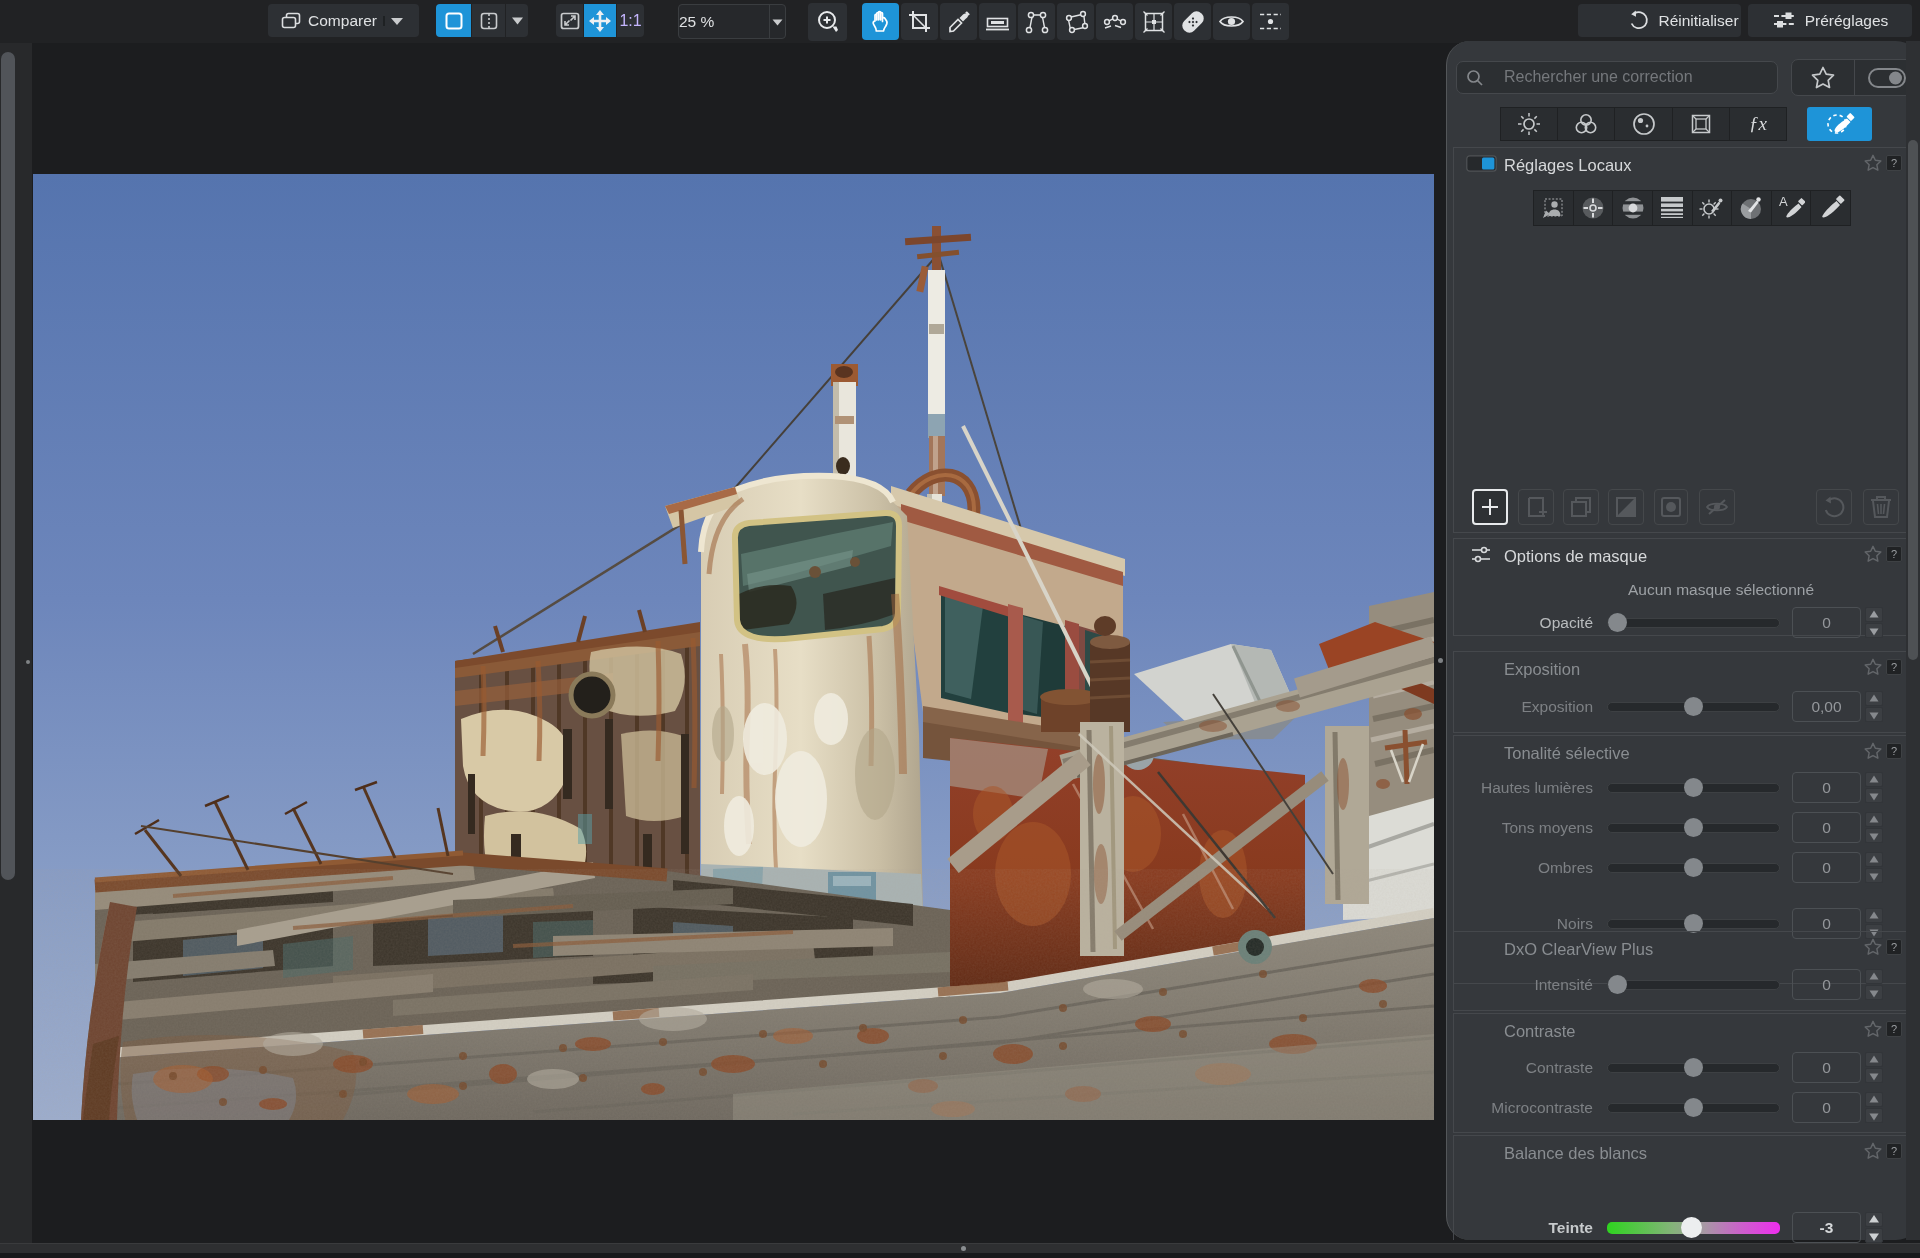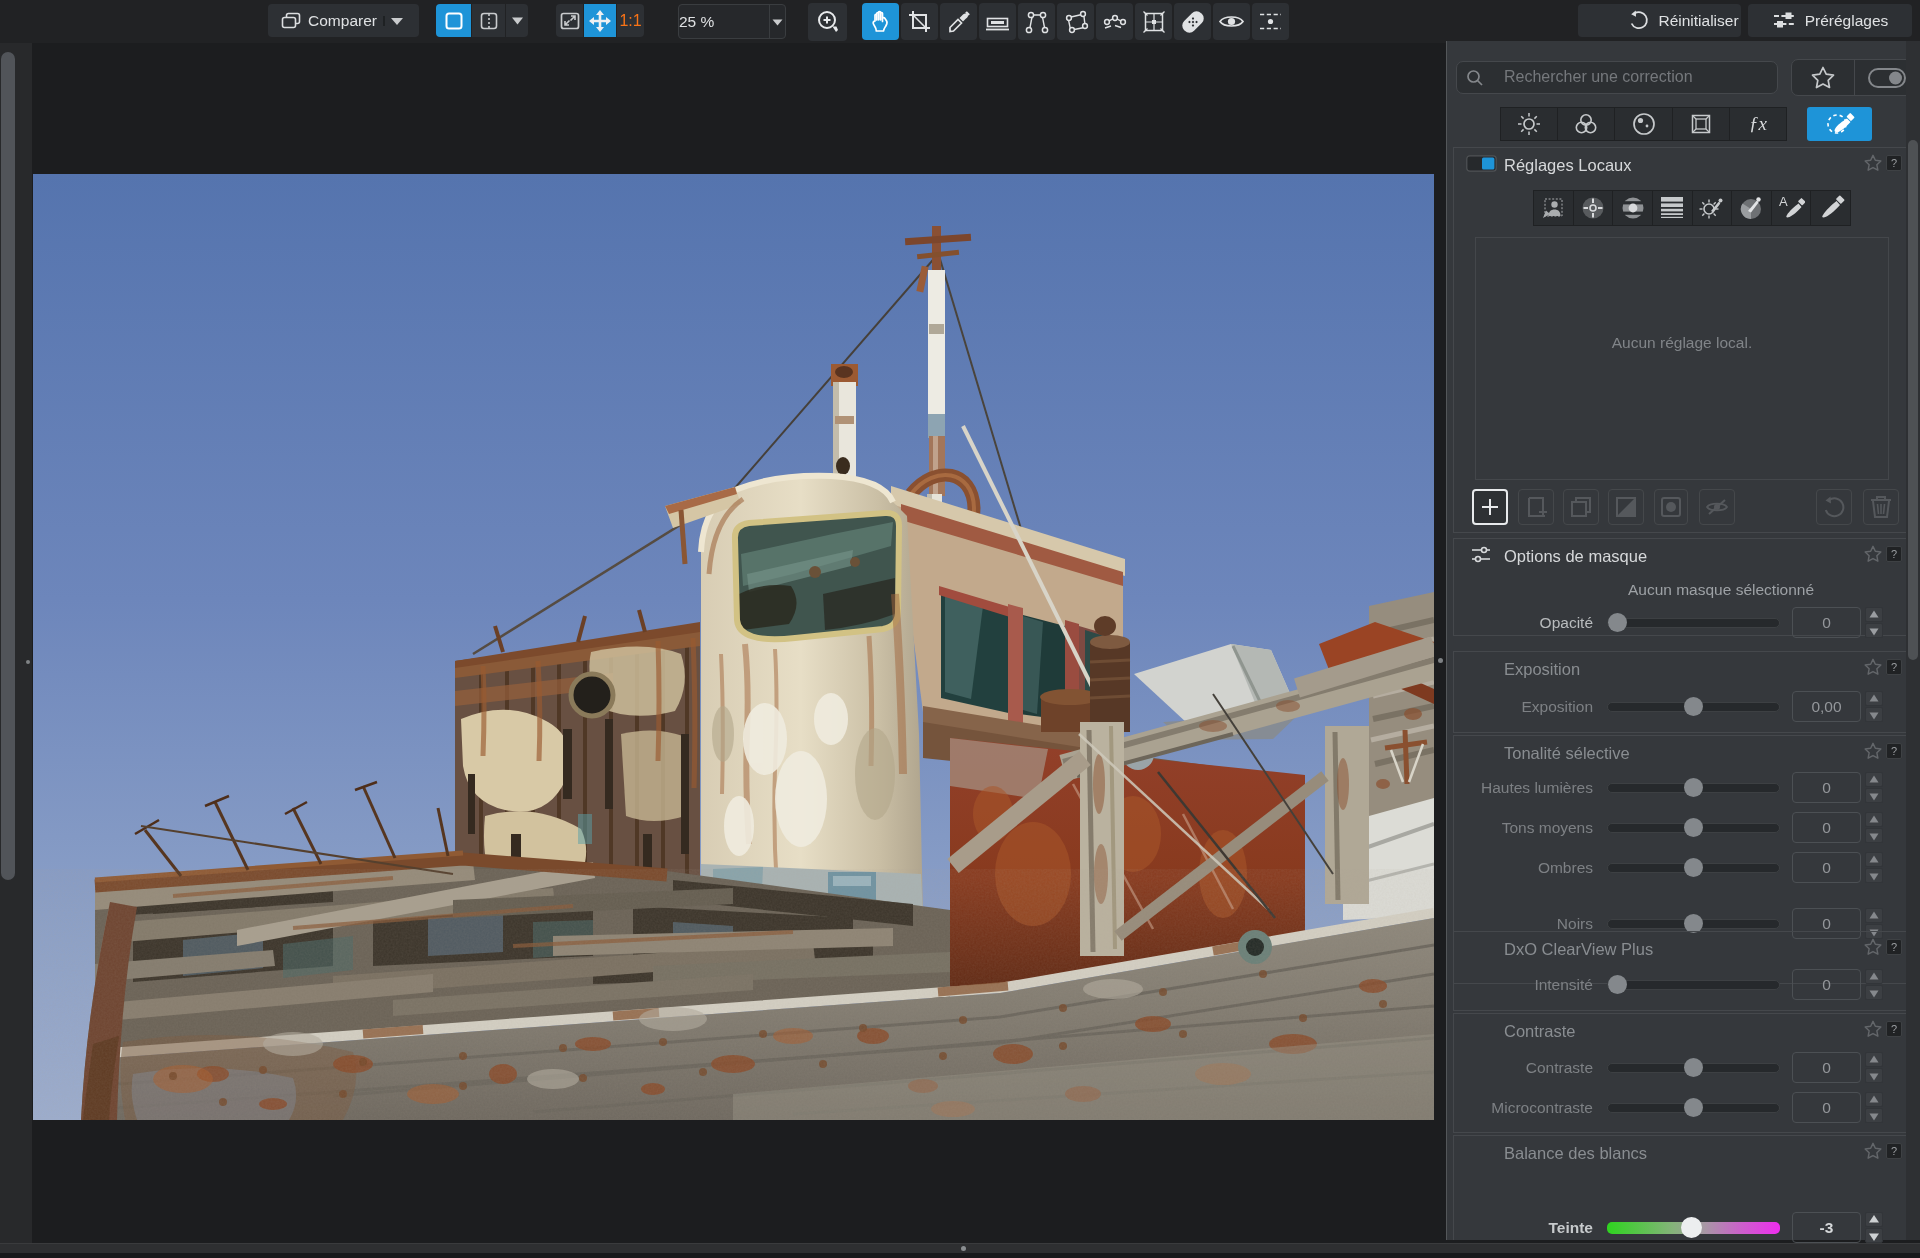--- a/index.html
+++ b/index.html
@@ -8,21 +8,21 @@
   .abs { position:absolute; }
   
   #toolbar { position:absolute; left:0; top:0; width:1920px; height:43px; background:#212224; }
   .tbtn { position:absolute; top:4px; height:33px; background:#2d3034; border-radius:4px;
     display:flex; align-items:center; justify-content:center; color:#dfe1e3; font-size:15.5px; }
   .tbtn.blue { background:#1e94d8; }
   
   #lstrip { position:absolute; left:0; top:43px; width:32px; height:1201px; background:#28292b; }
   #lthumb { position:absolute; left:1px; top:9px; width:14px; height:828px; background:#515459; border-radius:7px; }
   
-  #panel { position:absolute; left:1446px; top:41px; width:474px; height:1199px; background:#35383c; border-left:1px solid #54575a; }
+  #panel { position:absolute; left:1446px; top:41px; width:474px; height:1199px; background:#35383c; border-left:1px solid #54575a;border-radius:24px; }
   .sect { position:absolute; left:6px; width:456px; border:1px solid #45484c; }
   .shead { position:absolute; left:0; top:0; right:0; height:30px; }
   .shead .title { position:absolute; top:8px; font-size:16.5px; color:#898d91; }
   .shead .title.on { color:#d6d8da; }
   .star { position:absolute; width:18px; height:18px; }
   .qbox { position:absolute; width:16px; height:16px; background:#202224; border:1px solid #3e4144; border-radius:2px;
      color:#9b9ea2; font-size:11px; text-align:center; line-height:15px; }
   .srow { position:absolute; left:0; right:0; height:40px; }
   .slabel { position:absolute; right:315px; top:11px; font-size:15.5px; color:#7d8084; white-space:nowrap; }
   .slabel.on { color:#c7cacc; }
@@ -77,21 +77,21 @@
       <rect x="3.5" y="3.5" width="17" height="15" rx="2" fill="none" stroke="#c9cbcd" stroke-width="1.7"></rect>
       <path d="M7 11 L7 15 L11 15 M7 15 L11.5 10.5" fill="none" stroke="#c9cbcd" stroke-width="1.6"></path>
       <path d="M17 10 L17 6 L13 6 M17 6 L12.5 10.5" fill="none" stroke="#c9cbcd" stroke-width="1.6"></path>
     </svg>
   </div>
   <div class="tbtn blue" style="left:584px;width:32px;border-radius:0;">
     <svg width="24" height="24" viewBox="0 0 24 24">
       <path d="M12 1 L16 6 L13.3 6 L13.3 10.7 L18 10.7 L18 8 L23 12 L18 16 L18 13.3 L13.3 13.3 L13.3 18 L16 18 L12 23 L8 18 L10.7 18 L10.7 13.3 L6 13.3 L6 16 L1 12 L6 8 L6 10.7 L10.7 10.7 L10.7 6 L8 6 Z" fill="#eef0f2"></path>
     </svg>
   </div>
-  <div class="tbtn" style="left:617px;width:27px;border-radius:0 4px 4px 0;font-size:16px;color:#f97316;">1:1</div>
+  <div class="tbtn" style="left:617px;width:27px;border-radius:0 4px 4px 0;font-size:16px;color:#c4b5fd;">1:1</div>
 
   <div class="tbtn" style="left:678px;width:108px;height:35px;background:#26282b;border:1px solid #3a3d40;justify-content:flex-start;">
     <span>25 %</span>
     <div style="position:absolute;right:15px;top:0;width:1px;height:33px;background:#3a3d40;"></div>
     <svg width="11" height="7" viewBox="0 0 11 7" style="position:absolute;right:2px;top:14px;">
         <path d="M0.5 0.5 L10.5 0.5 L5.5 6.5 Z" fill="#c9cbcd"></path>
       </svg>
   </div>
 
   <div class="tbtn" style="left:808px;width:39px;height:38px;top:3px;">
@@ -759,23 +759,20 @@
         </svg>
       </div>
       <div style="flex:1;background:#2a2d30;border:1px solid #1f2123;display:flex;align-items:center;justify-content:center;">
         <svg width="28" height="28" viewBox="0 0 28 28">
           <path d="M6 21 C8.5 16.5 15 10.5 19.5 7 L23 11 C19 15.5 13 21 9 22.8 C5.5 24.2 4.3 23 6 21 Z" fill="#d2d4d6"></path>
           <rect x="19.8" y="2.8" width="7" height="5.6" rx="0.8" fill="#d2d4d6" transform="rotate(45 23.3 5.6)"></rect>
         </svg>
       </div>
     </div>
 
-    <div style="position:absolute;left:21px;top:89px;width:414px;height:243px;border:1px solid #44474b;">
-      <div style="position:absolute;left:0;right:0;top:96px;text-align:center;font-size:15.5px;color:#808488;">Aucun réglage local.</div>
-    </div>
 
     <div style="position:absolute;left:18px;top:341px;width:36px;height:36px;border:2px solid #e8eaec;border-radius:4px;background:#2e3134;">
       <svg width="32" height="32" viewBox="0 0 32 32">
           <line x1="16" y1="8" x2="16" y2="24" stroke="#e8eaec" stroke-width="2"></line>
           <line x1="8" y1="16" x2="24" y2="16" stroke="#e8eaec" stroke-width="2"></line>
         </svg>
     </div>
     <div style="position:absolute;left:64px;top:341px;width:36px;height:36px;border:1px solid #45484b;border-radius:4px;">
       <svg width="34" height="34" viewBox="0 0 34 34">
         <path d="M10 8 L24 8 L24 22 M10 8 L10 26 L26 26" fill="none" stroke="#55585c" stroke-width="2"></path>

